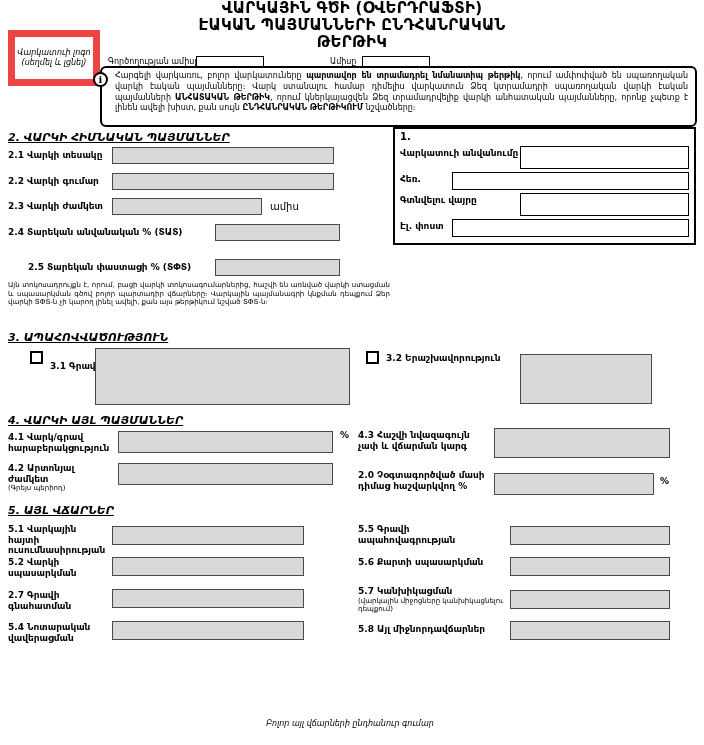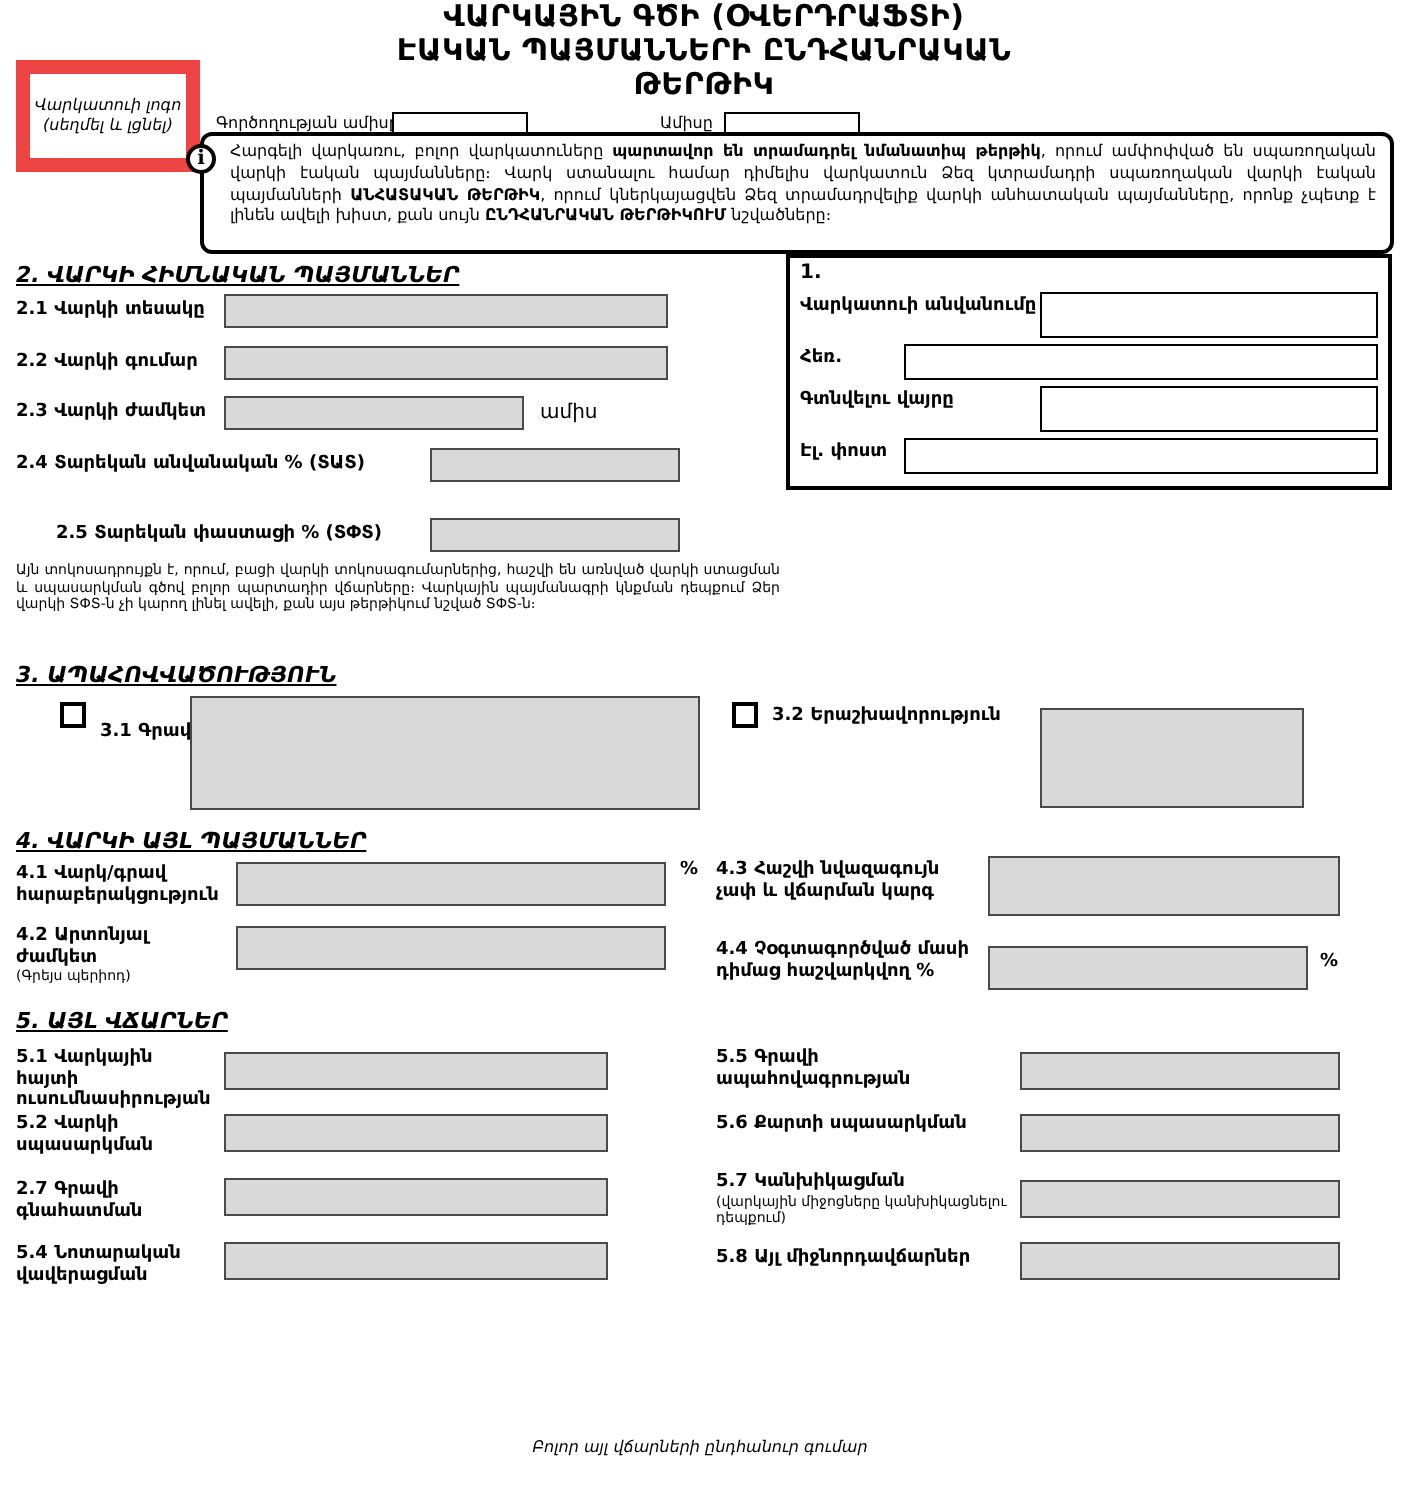--- a/index.html
+++ b/index.html
@@ -109,21 +109,21 @@
 
   <div class="abs" style="left:8px; top:463px; width:105px;">
     <div class="lbl">4.2 Արտոնյալ ժամկետ</div>
     <div class="note-sm">(Գրեյս պերիոդ)</div>
   </div>
   <div class="abs gray" style="left:118px; top:463px; width:215px; height:22px;"></div>
 
   <div class="abs lbl" style="left:358px; top:430px; width:132px;">4.3 Հաշվի նվազագույն չափ և վճարման կարգ</div>
   <div class="abs gray" style="left:494px; top:428px; width:176px; height:30px;"></div>
 
-  <div class="abs lbl" style="left:358px; top:470px; width:132px;">4.4 Չօգտագործված մասի դիմաց հաշվարկվող %</div>
+  <div class="abs lbl" style="left:358px; top:470px; width:132px;">2.0 Չօգտագործված մասի դիմաց հաշվարկվող %</div>
   <div class="abs gray" style="left:494px; top:473px; width:160px; height:22px;"></div>
   <div class="abs lbl" style="left:660px; top:476px;">%</div>
 
   <div class="abs sec-head" style="left:8px; top:504px;">5. ԱՅԼ ՎՃԱՐՆԵՐ</div>
 
   <div class="abs lbl" style="left:8px; top:524px; width:102px;">5.1 Վարկային հայտի ուսումնասիրության</div>
   <div class="abs gray" style="left:112px; top:526px; width:192px; height:19px;"></div>
 
   <div class="abs lbl" style="left:8px; top:557px; width:102px;">5.2 Վարկի սպասարկման</div>
   <div class="abs gray" style="left:112px; top:557px; width:192px; height:19px;"></div>

